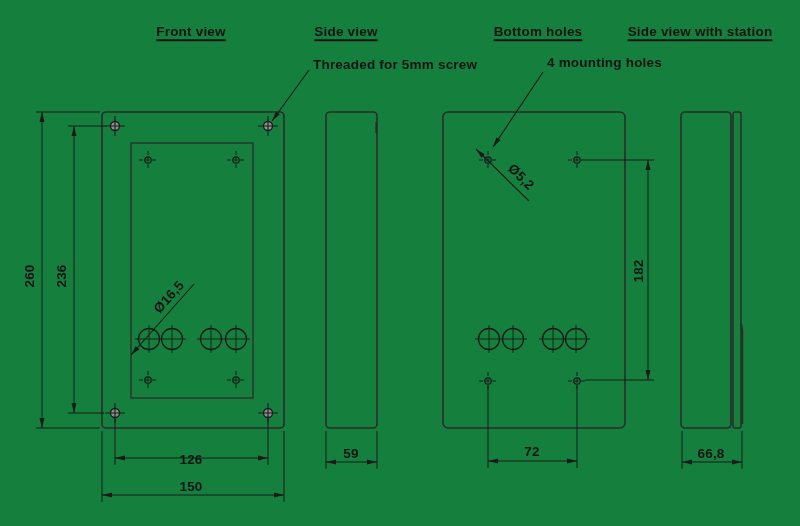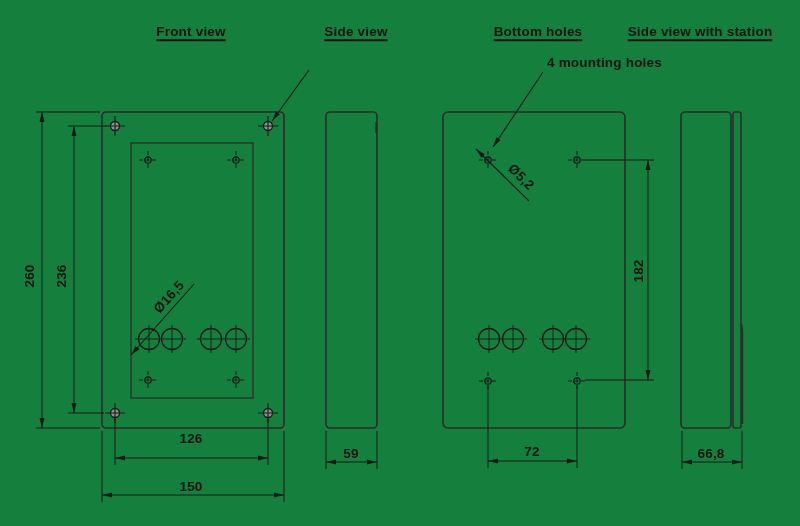--- a/index.html
+++ b/index.html
@@ -149,29 +149,30 @@
 
     <g stroke="#1a1a1a" stroke-width="1.1" fill="none">
       <line x1="309" y1="70" x2="272" y2="121" marker-end="url(#arr)"></line>
       <line x1="543" y1="72" x2="493" y2="147" marker-end="url(#arr)"></line>
       <line x1="194" y1="284" x2="131" y2="355" marker-end="url(#arr)"></line>
       <line x1="529" y1="201" x2="476" y2="149" marker-end="url(#arr)"></line>
     </g>
   </svg>
 
   <div class="lbl title" style="left:191px;top:32px">Front view</div>
-  <div class="lbl title" style="left:356px;top:32px">Side view</div>
+  <div class="lbl title" style="left:346px;top:32px">Side view</div>
   <div class="lbl title" style="left:538px;top:32px">Bottom holes</div>
   <div class="lbl title" style="left:700px;top:32px">Side view with station</div>
 
+  <div class="lbl lbl-left" style="left:313px;top:65px">Threaded for 5mm screw</div>
   <div class="lbl lbl-left" style="left:547px;top:63px">4 mounting holes</div>
 
   <div class="lbl rot-v" style="left:30px;top:276px">260</div>
   <div class="lbl rot-v" style="left:62px;top:276px">236</div>
-  <div class="lbl" style="left:191px;top:439px">126</div>
+  <div class="lbl" style="left:191px;top:460px">126</div>
   <div class="lbl" style="left:191px;top:487px">150</div>
   <div class="lbl" style="left:351px;top:454px">59</div>
   <div class="lbl" style="left:532px;top:452px">72</div>
   <div class="lbl rot-v" style="left:639px;top:271px">182</div>
   <div class="lbl" style="left:711px;top:454px">66,8</div>
 
   <div class="lbl rot-d1" style="left:169px;top:297px">Ø16,5</div>
   <div class="lbl rot-d2" style="left:521px;top:177px">Ø5,2</div>
 
 </div>

